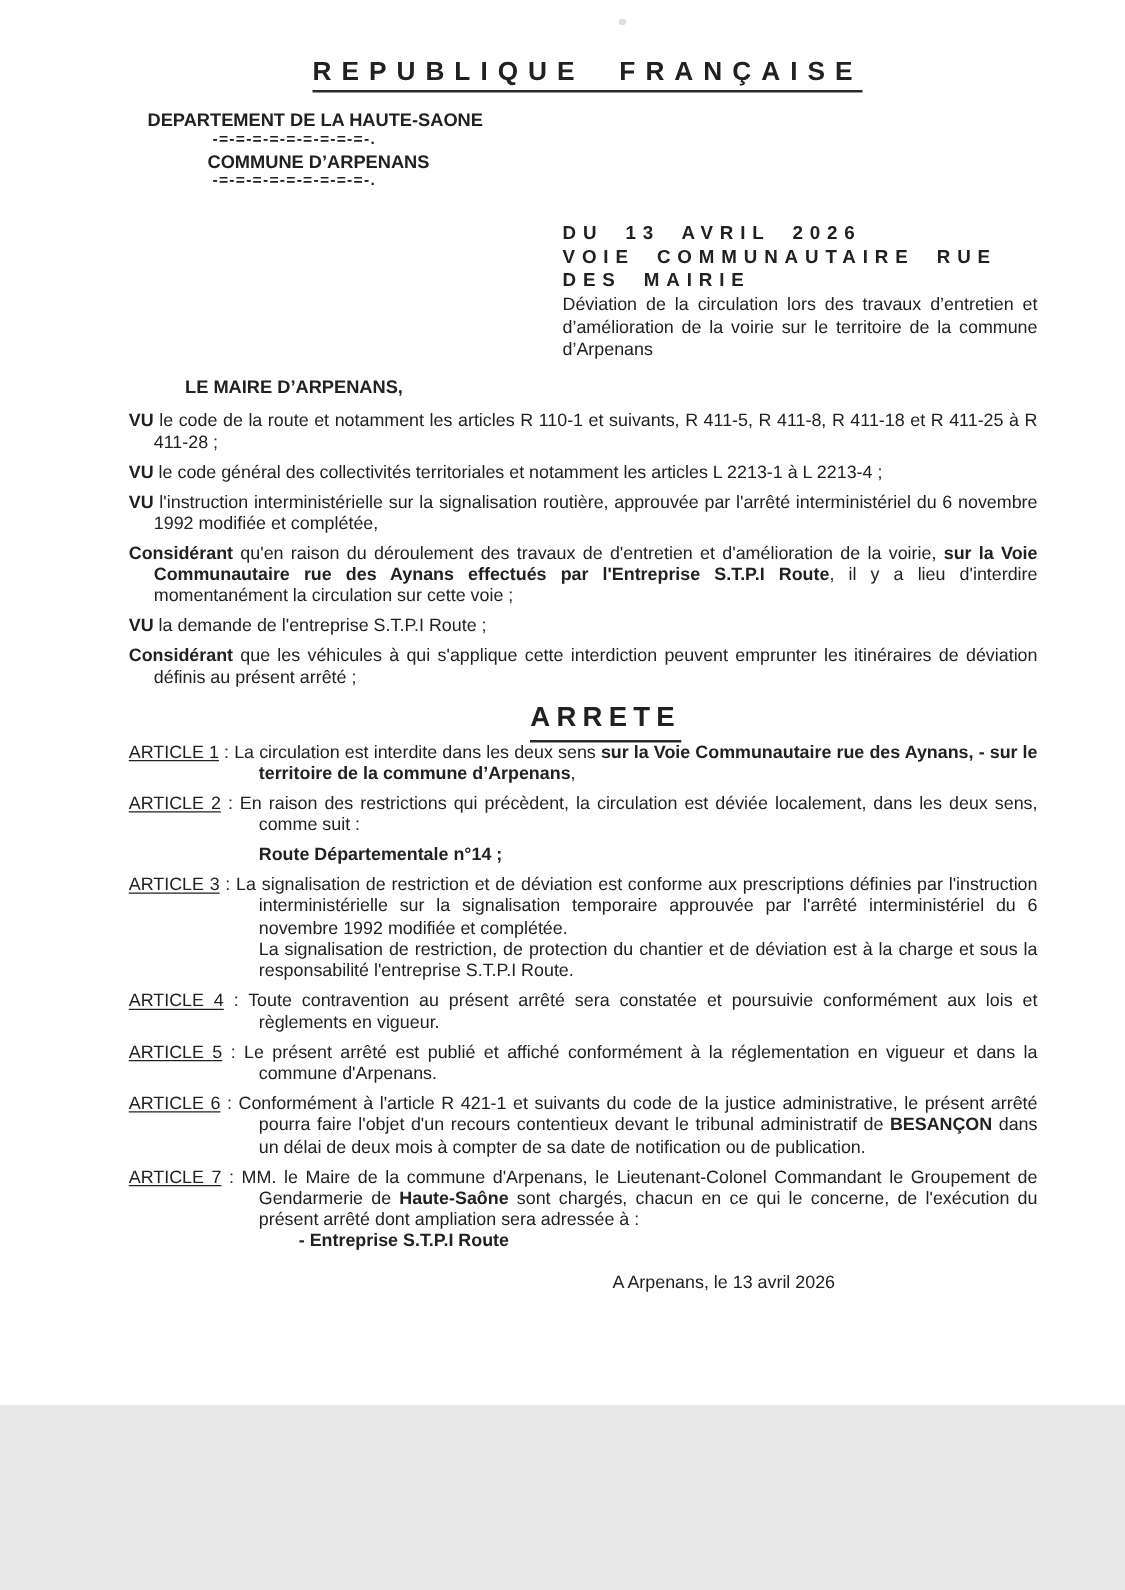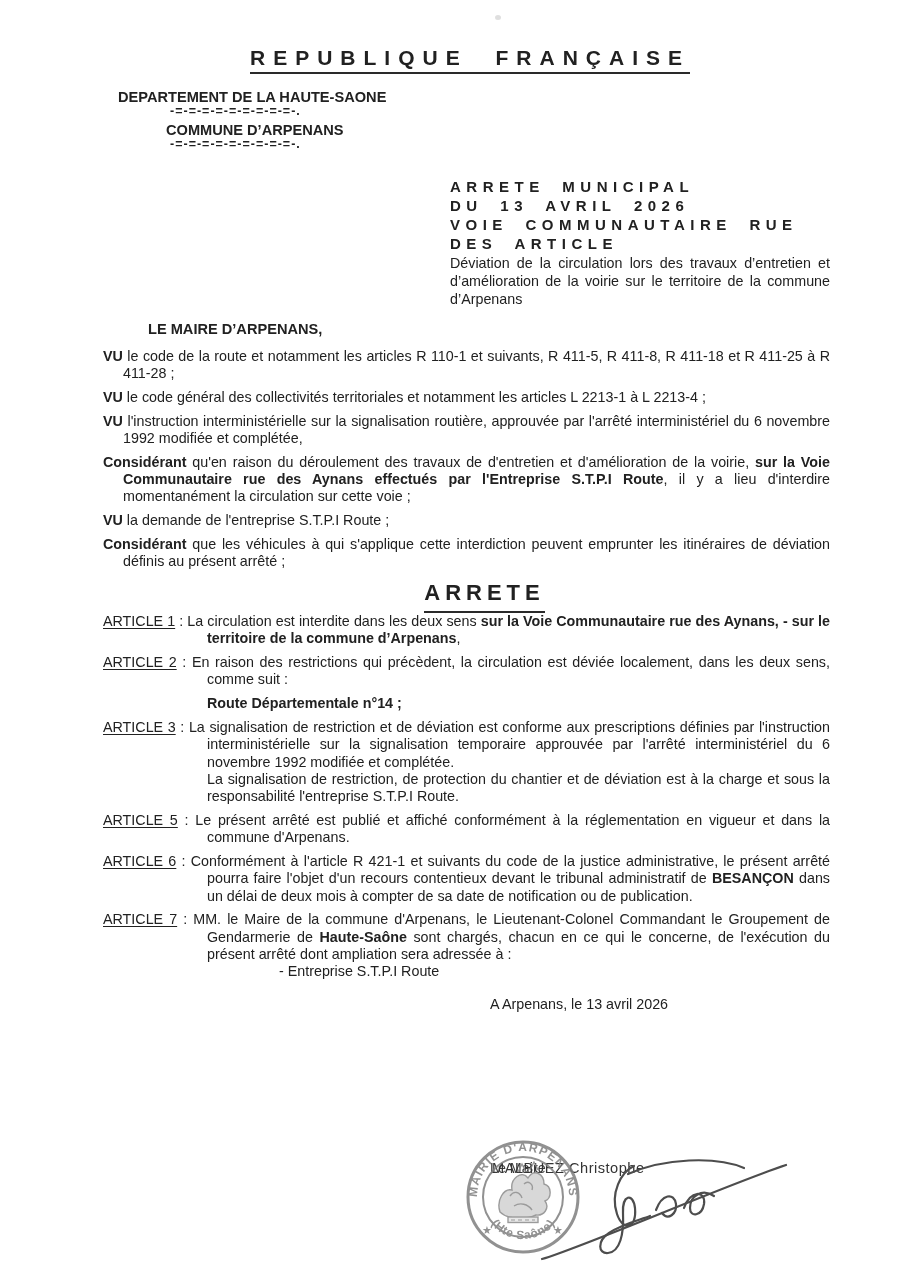--- a/index.html
+++ b/index.html
@@ -1,16 +1,16 @@
 <!DOCTYPE html>
 <html><head>
 <meta charset="utf-8">
 <style>
   html,body{margin:0;padding:0;background:#e8e8e8;}
-  .page{position:relative;width:900px;height:1272px;margin:0 auto;background:#ffffff;overflow:hidden;
+  .page{position:relative;width:900px;height:1124px;margin:0 auto;background:#ffffff;overflow:hidden;
         font-family:"Liberation Sans",sans-serif;color:#212121;}
   .speck{position:absolute;left:495px;top:15px;width:6px;height:5px;background:#c4c4c4;border-radius:50%;opacity:.55;}
 
   .doc-title{margin:46px 0 0 0;text-align:center;padding-left:40px;font-size:21px;font-weight:bold;
              letter-spacing:8px;word-spacing:14px;}
   .doc-title span{border-bottom:2.5px solid #2a2a2a;padding-bottom:3px;}
 
   .hdr-left{margin:19px 0 0 118px;font-weight:bold;font-size:14.6px;line-height:16px;}
   .hdr-sep{margin-left:52px;font-size:12.5px;letter-spacing:1px;line-height:13px;}
   .hdr-commune{margin-left:48px;margin-top:4px;}
@@ -24,21 +24,21 @@
   .recital{margin:6.5px 0;padding-left:20px;text-indent:-20px;text-align:justify;}
   .recital b{font-weight:bold;}
   .seg-bold{font-weight:bold;}
 
   .decree-heading{text-align:center;padding-left:36px;font-size:22px;font-weight:bold;letter-spacing:5px;margin:13px 0 12px;}
   .decree-heading span{border-bottom:2.5px solid #2a2a2a;padding-bottom:6px;}
 
   .article{margin:6.5px 0;padding-left:104px;text-indent:-104px;text-align:justify;}
   .art-label{font-weight:normal;text-decoration:underline;text-underline-offset:2px;}
   .cont-block{display:block;text-indent:0;}
-  .sub-line{display:block;text-indent:0;margin-left:72px;}
+  .sub-line{display:block;text-indent:0;margin-left:32px;font-weight:bold;}
   .route-line{margin:6.5px 0 6.5px 104px;font-weight:bold;}
   .date-line{margin:15px 0 0 387px;}
 
   .sig-title{position:absolute;left:490px;top:1160px;font-size:14.3px;color:#3c3c3c;}
   .sig-name{position:absolute;left:492px;top:1160px;font-size:14.6px;letter-spacing:.5px;color:#333;}
   .stamp-svg{position:absolute;left:452px;top:1126px;}
   .signature-svg{position:absolute;left:538px;top:1146px;}
 </style>
 </head>
 <body>
@@ -52,24 +52,23 @@
   </div>
 
   <div class="hdr-left">
     <div>DEPARTEMENT DE LA HAUTE-SAONE</div>
     <div class="hdr-sep">-=-=-=-=-=-=-=-=-=-.</div>
     <div class="hdr-commune">COMMUNE D’ARPENANS</div>
     <div class="hdr-sep">-=-=-=-=-=-=-=-=-=-.</div>
   </div>
 
   <div class="subject">
-    <div class="subject-line">ARRETE MUNICIPAL</div>
     <div class="subject-line">DU 13 AVRIL 2026</div>
     <div class="subject-line">VOIE COMMUNAUTAIRE RUE</div>
-    <div class="subject-line">DES ARTICLE</div>
+    <div class="subject-line">DES MAIRIE</div>
     <div class="subject-desc">Déviation de la circulation lors des travaux d’entretien et d’amélioration de la voirie sur le territoire de la commune d’Arpenans</div>
   </div>
 
   <div class="content">
 
     <p class="opening">LE MAIRE D’ARPENANS,</p>
 
     <p class="recital"><b>VU</b> <span>le code de la route et notamment les articles R 110-1 et suivants, R 411-5, R 411-8, R 411-18 et R 411-25 à R 411-28 ;</span></p>
     <p class="recital"><b>VU</b> <span>le code général des collectivités territoriales et notamment les articles L 2213-1 à L 2213-4 ;</span></p>
     <p class="recital"><b>VU</b> <span>l'instruction interministérielle sur la signalisation routière, approuvée par l'arrêté interministériel du 6 novembre 1992 modifiée et complétée,</span></p>
@@ -81,20 +80,21 @@
       <span>ARRETE</span>
     </div>
 
     <p class="article"><span class="art-label">ARTICLE 1</span><span> : </span><span>La circulation est interdite dans les deux sens </span><span class="seg-bold">sur la Voie Communautaire rue des Aynans, - sur le territoire de la commune d’Arpenans</span><span>,</span></p>
 
     <p class="article"><span class="art-label">ARTICLE 2</span><span> : </span><span>En raison des restrictions qui précèdent, la circulation est déviée localement, dans les deux sens, comme suit :</span></p>
     <p class="route-line">Route Départementale n°14 ;</p>
 
     <p class="article"><span class="art-label">ARTICLE 3</span><span> : </span><span>La signalisation de restriction et de déviation est conforme aux prescriptions définies par l'instruction interministérielle sur la signalisation temporaire approuvée par l'arrêté interministériel du 6 novembre 1992 modifiée et complétée.</span><span class="cont-block">La signalisation de restriction, de protection du chantier et de déviation est à la charge et sous la responsabilité l'entreprise S.T.P.I Route.</span></p>
 
+    <p class="article"><span class="art-label">ARTICLE 4</span><span> : </span><span>Toute contravention au présent arrêté sera constatée et poursuivie conformément aux lois et règlements en vigueur.</span></p>
 
     <p class="article"><span class="art-label">ARTICLE 5</span><span> : </span><span>Le présent arrêté est publié et affiché conformément à la réglementation en vigueur et dans la commune d'Arpenans.</span></p>
 
     <p class="article"><span class="art-label">ARTICLE 6</span><span> : </span><span>Conformément à l'article R 421-1 et suivants du code de la justice administrative, le présent arrêté pourra faire l'objet d'un recours contentieux devant le tribunal administratif de </span><span class="seg-bold">BESANÇON</span><span> dans un délai de deux mois à compter de sa date de notification ou de publication.</span></p>
 
     <p class="article"><span class="art-label">ARTICLE 7</span><span> : </span><span>MM. le Maire de la commune d'Arpenans, le Lieutenant-Colonel Commandant le Groupement de Gendarmerie de </span><span class="seg-bold">Haute-Saône</span><span> sont chargés, chacun en ce qui le concerne, de l'exécution du présent arrêté dont ampliation sera adressée à :</span><span class="sub-line">- Entreprise S.T.P.I Route</span></p>
 
     <p class="date-line">A Arpenans, le 13 avril 2026</p>
   </div>
 

